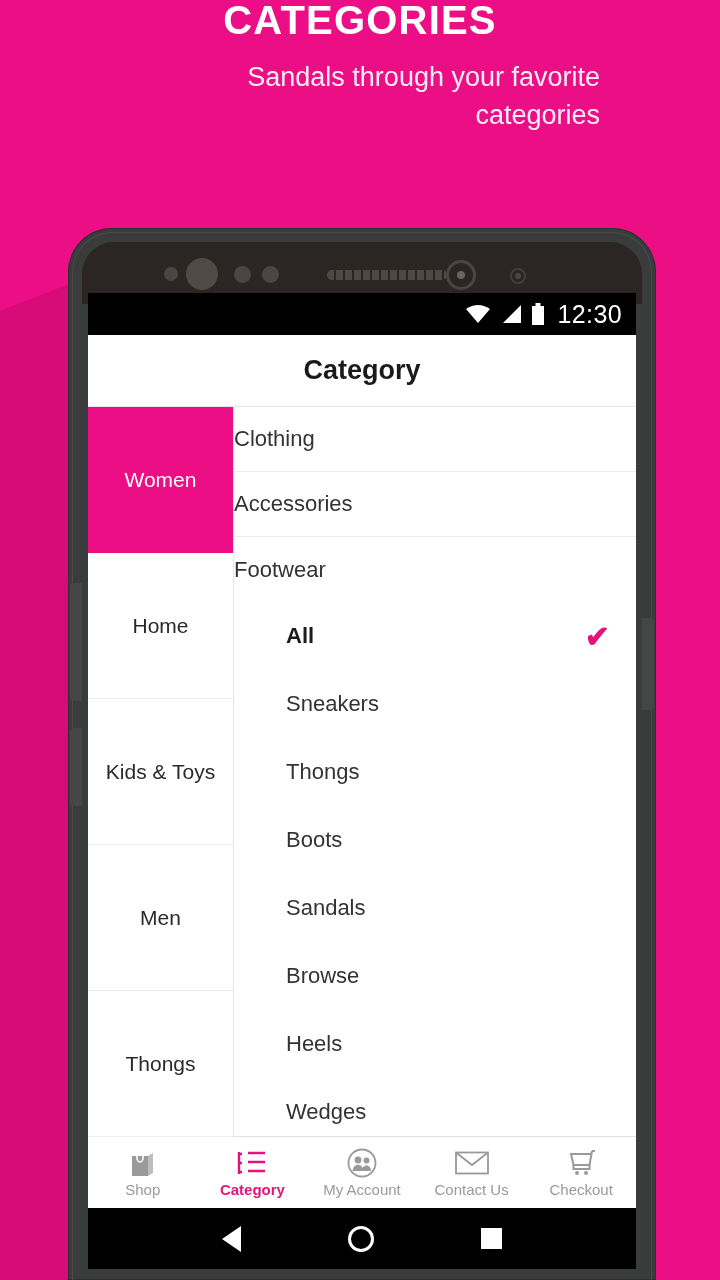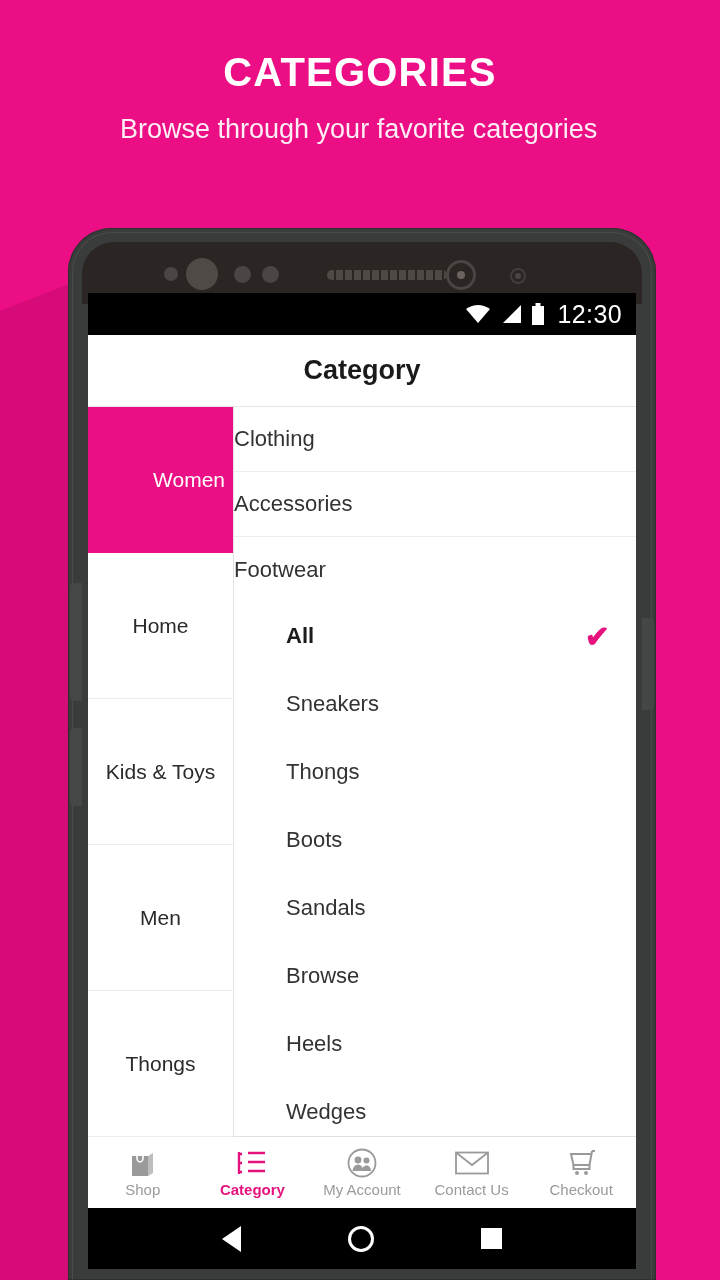--- a/index.html
+++ b/index.html
@@ -7,23 +7,22 @@
   body {
     font-family:"Liberation Sans", sans-serif;
     background:#EC0E85;
     position:relative;
     overflow:hidden;
   }
 
   
   .promo {
     position:absolute; left:0; top:0; width:720px; height:215px;
-    text-align:left; color:#ffffff;
+    text-align:right; color:#ffffff;
     display:flex; flex-direction:column; align-items:center;
-    padding-top:52px;
   }
   .promo-title {
     font-size:40px; font-weight:bold; letter-spacing:1.2px; line-height:1.0;
   }
   .promo-sub {
     font-size:27px; font-weight:300; line-height:1.42; margin-top:18px;
     width:480px; color:#fdeef6;
   }
 
   
@@ -101,21 +100,21 @@
 
   
   .app-body { display:flex; height:729px; }
 
   .sidebar { width:146px; background:#fff; border-right:1px solid #e3e3e3; flex:0 0 146px; }
   .side-item {
     height:146px; display:flex; align-items:center; justify-content:center;
     text-align:center; font-size:21px; color:#2a2a2a; line-height:1.22;
     border-bottom:1px solid #ececec; padding:0 8px;
   }
-  .side-item.active { background:#EC0E85; color:#fff; border-bottom-color:#EC0E85;justify-content:flex-end; }
+  .side-item.active { background:#EC0E85; color:#fff; border-bottom-color:#EC0E85; }
 
   .content { flex:1; background:#fff; overflow:hidden; }
   .cat-row {
     height:65px; display:flex; align-items:center;
     padding-right:20px;
     font-size:22px; color:#333; border-bottom:1px solid #ededed;
   }
   .cat-row.no-div { border-bottom:none; }
   .sub-row {
     height:68px; display:flex; align-items:center; justify-content:space-between;
@@ -144,21 +143,21 @@
   }
   .nav-back { width:0;height:0;border-top:13px solid transparent;border-bottom:13px solid transparent;border-right:19px solid #fff; }
   .nav-home { width:26px;height:26px;border:3px solid #fff;border-radius:50%; }
   .nav-recent { width:21px;height:21px;background:#fff; }
 </style>
 </head>
 <body>
 
 <div class="promo">
   <div class="promo-title">CATEGORIES</div>
-  <div class="promo-sub">Browse through your favorite categories</div>
+  <div class="promo-sub">Sandals through your favorite categories</div>
 </div>
 
 <div class="device-shadow"></div>
 
 <div class="device">
   <div class="device-body"></div>
 
   <div class="btn-vol-up"></div>
   <div class="btn-vol-dn"></div>
   <div class="btn-power"></div>

